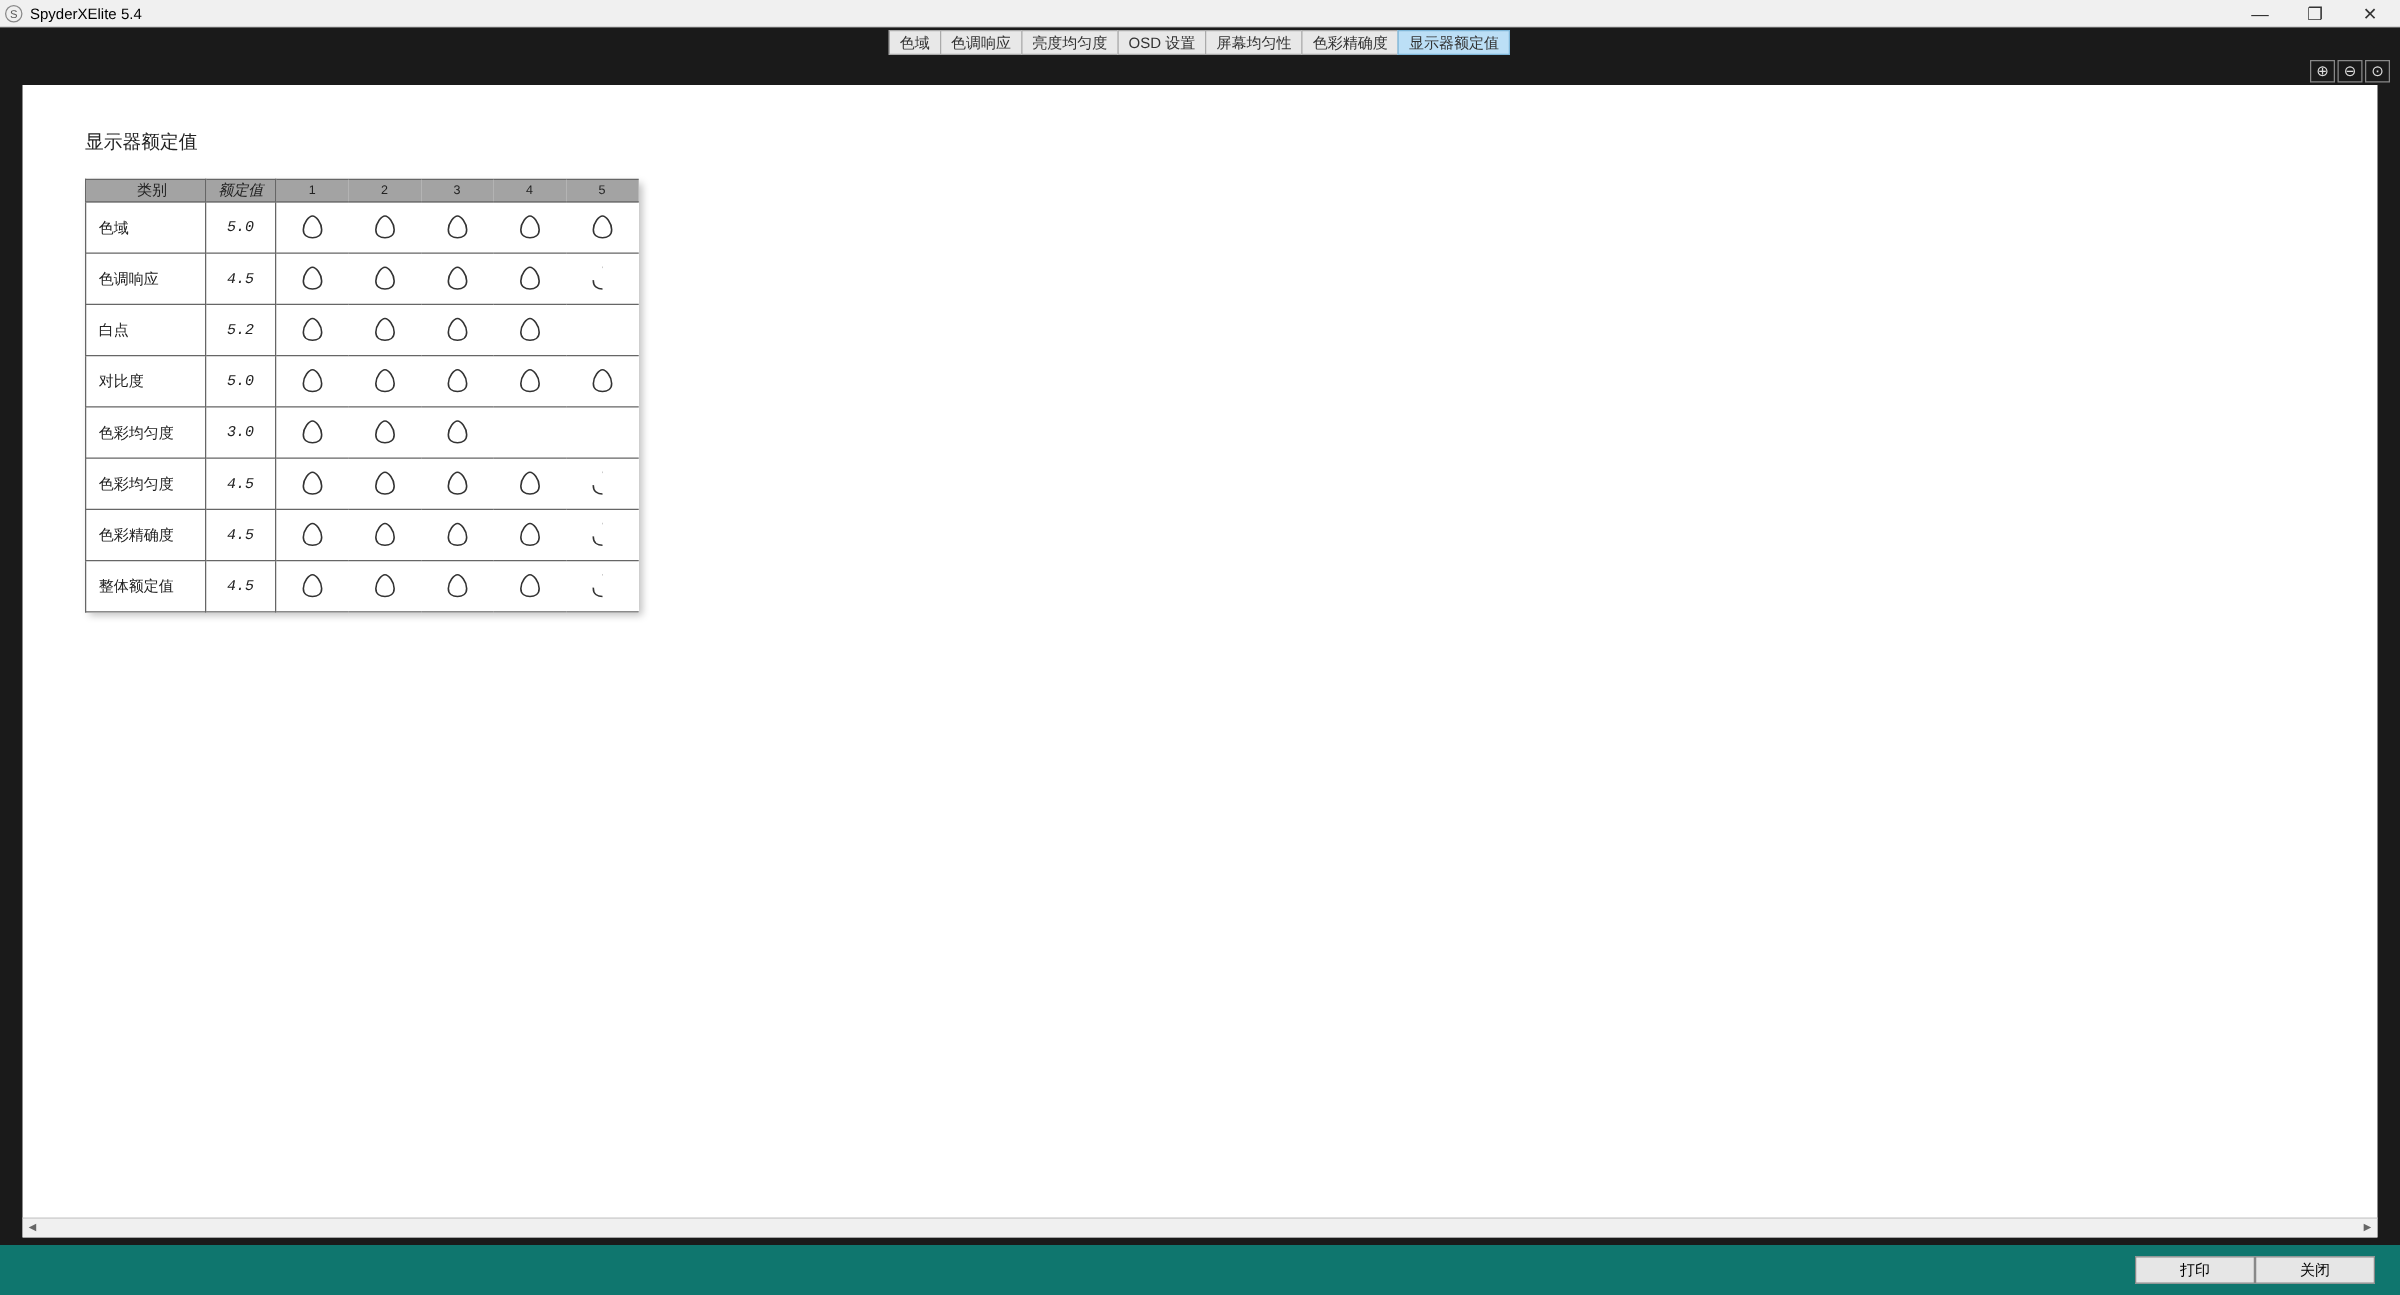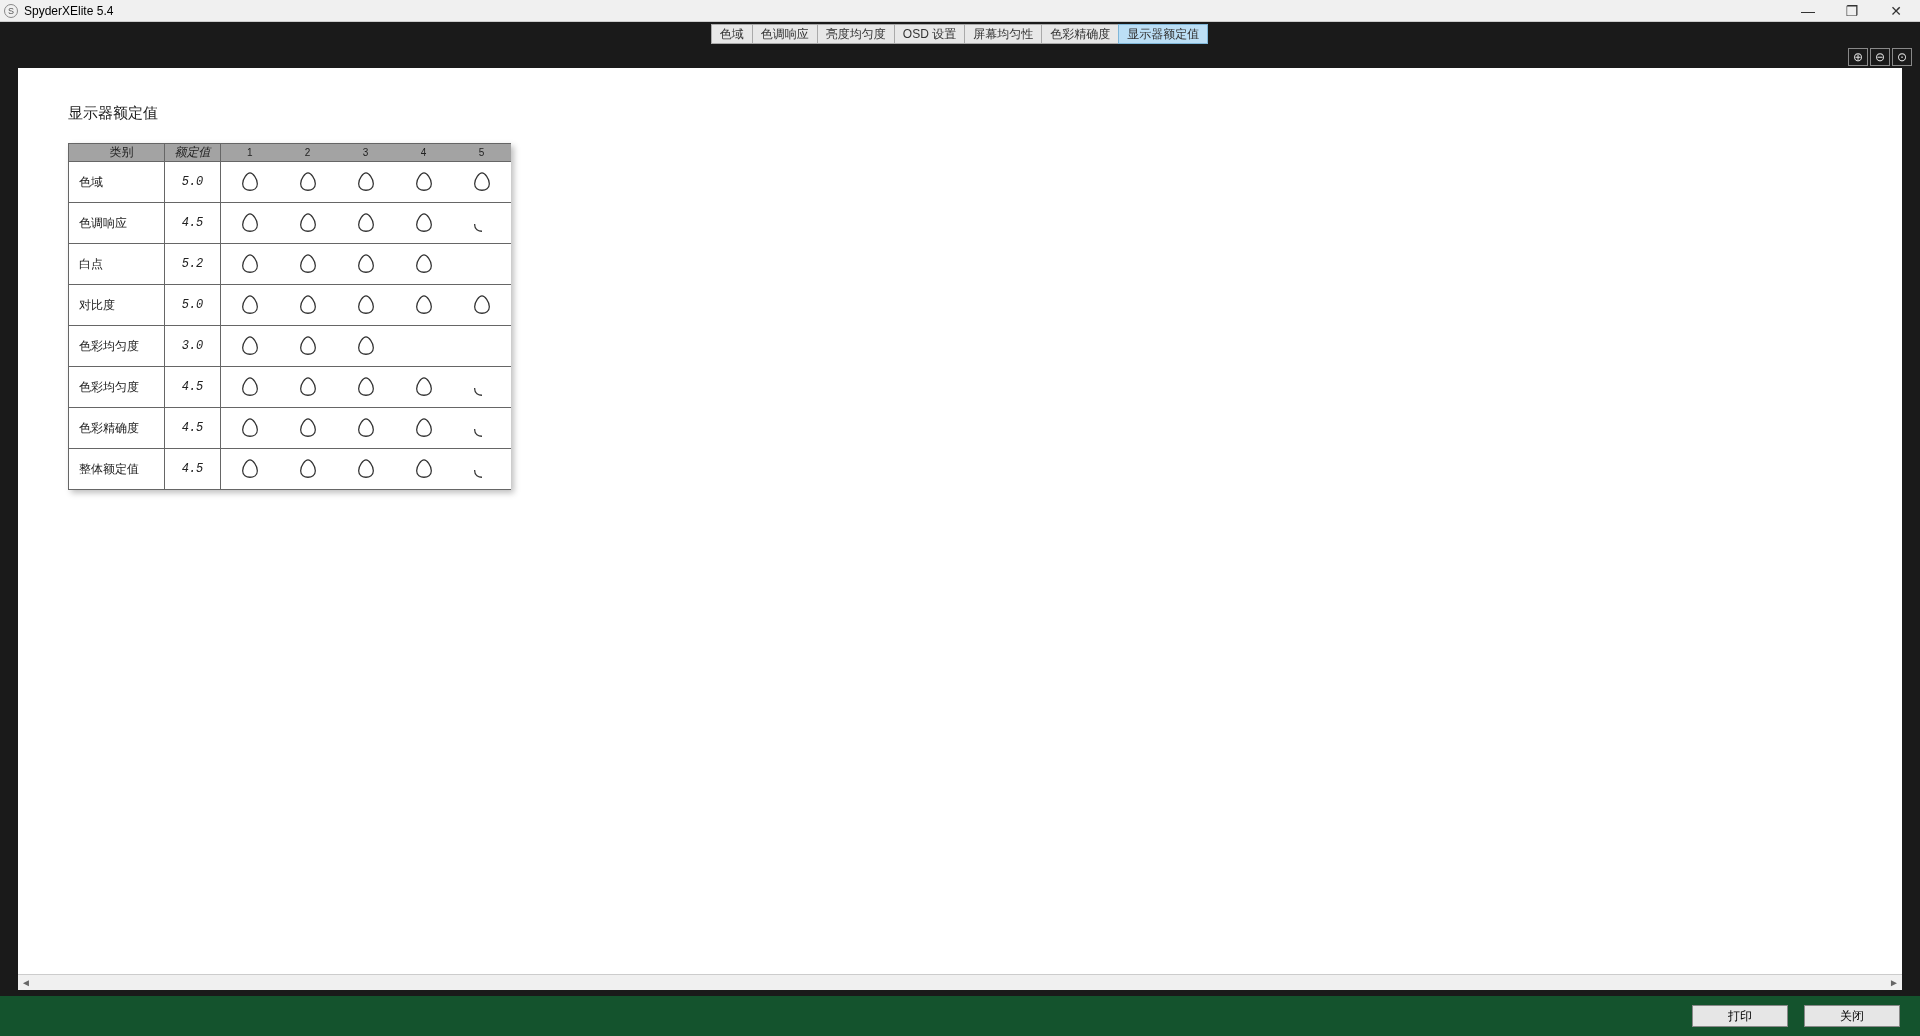--- a/index.html
+++ b/index.html
@@ -164,27 +164,27 @@
     align-items:center;
   }
   .hscroll .track { flex:1; height:14px; }
   .hscroll .arrow {
     width:16px; height:14px;
     display:flex; align-items:center; justify-content:center;
     color:#666; font-size:10px; cursor:pointer;
   }
   
   .footer {
-    background: #14532d;
+    background: #0f766e;
     height: 40px;
     display: flex;
     align-items: center;
     justify-content: flex-end;
     padding: 0 20px;
-    gap: 16px;
+    gap: 0;
   }
   .footer button {
     width: 96px;
     height: 22px;
     background: #e6e6e6;
     border: 1px solid #888;
     font-size: 12px;
     cursor: pointer;
   }
   

